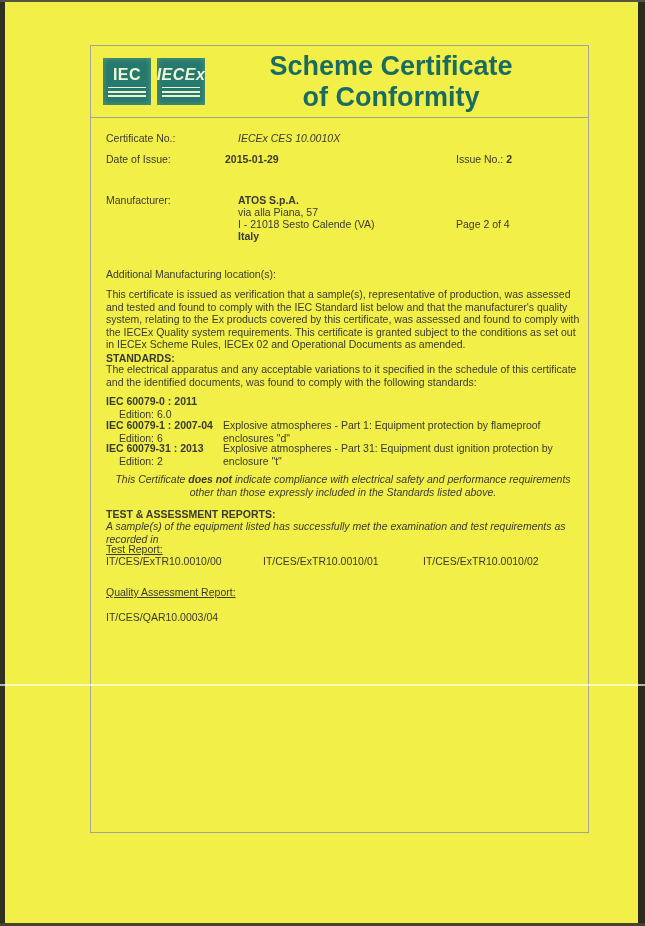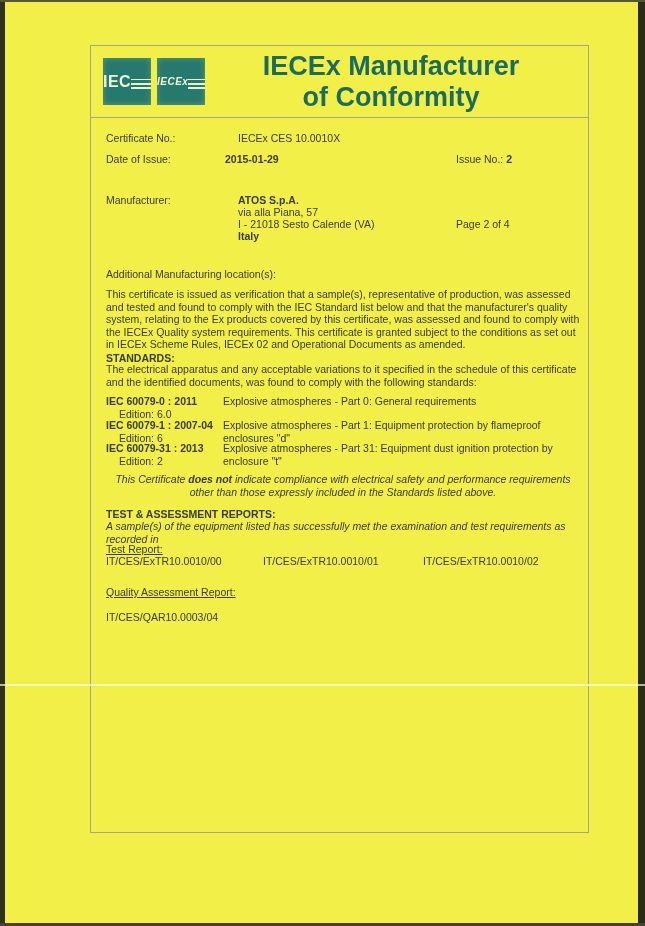--- a/index.html
+++ b/index.html
@@ -27,26 +27,26 @@
   }
   .cert-header {
     position: absolute; left: 0; top: 0; width: 100%; height: 72px;
     border-bottom: 1px solid #a5a492;
   }
   .logos { position: absolute; left: 12px; top: 12px; display: flex; gap: 6px; }
   .logo {
     width: 48px; height: 47px;
     background: #26796d;
     color: #eef6d6;
-    display: flex; align-items: center; justify-content: center;
+    display: flex; flex-direction: column; align-items: center; justify-content: center;
     box-shadow: inset 0 0 6px rgba(255,255,160,0.25);
     text-align: center;
   }
   .logo .logo-text { font-weight: bold; font-size: 16px; letter-spacing: 0.5px; line-height: 1; }
-  .logo.iecex .logo-text { font-size: 10px; font-style: italic; }
+  .logo.iecex .logo-text { font-size: 16px; font-style: italic; }
   .logo .bars {
     margin-top: 4px; width: 38px; height: 10px;
     background: repeating-linear-gradient(to bottom, #e9f3d0 0px, #e9f3d0 1.5px, transparent 1.5px, transparent 4.2px);
   }
   .cert-title {
     position: absolute; left: 125px; top: 5px; width: 350px;
     text-align: center;
     color: #1a6c60;
     font-weight: bold;
     font-size: 27px;
@@ -80,27 +80,27 @@
         <div class="logo iec">
           <span class="logo-text">IEC</span>
           <span class="bars"></span>
         </div>
         <div class="logo iecex">
           <span class="logo-text">IECEx</span>
           <span class="bars"></span>
         </div>
       </div>
       <div class="cert-title">
-        <div>IECEx Manufacturer</div>
+        <div>Scheme Certificate</div>
         <div>of Conformity</div>
       </div>
     </div>
 
     <div class="t" style="left:15px; top:86px;">Certificate No.:</div>
-    <div class="t" style="left:147px; top:86px;">IECEx CES 10.0010X</div>
+    <div class="t" style="left:147px; top:86px;font-style:italic;">IECEx CES 10.0010X</div>
 
     <div class="t" style="left:15px; top:107px;">Date of Issue:</div>
     <div class="t b" style="left:134px; top:107px;">2015-01-29</div>
     <div class="t" style="left:365px; top:107px;">
       <span>Issue No.:</span>
       <span class="b">2</span>
     </div>
     <div class="t" style="left:365px; top:128px;margin-top:44px;">Page 2 of 4</div>
 
     <div class="t" style="left:15px; top:148px;">Manufacturer:</div>
@@ -113,21 +113,20 @@
 
     <div class="t wrap para" style="left:15px; top:242px;">This certificate is issued as verification that a sample(s), representative of production, was assessed and tested and found to comply with the IEC Standard list below and that the manufacturer's quality system, relating to the Ex products covered by this certificate, was assessed and found to comply with the IECEx Quality system requirements. This certificate is granted subject to the conditions as set out in IECEx Scheme Rules, IECEx 02 and Operational Documents as amended.</div>
 
     <div class="t b" style="left:15px; top:306px;">STANDARDS:</div>
     <div class="t wrap para" style="left:15px; top:317px;">The electrical apparatus and any acceptable variations to it specified in the schedule of this certificate and the identified documents, was found to comply with the following standards:</div>
 
     <div class="t" style="left:15px; top:349px;">
       <div class="std-code">IEC 60079-0 : 2011</div>
       <div class="std-edition">Edition: 6.0</div>
     </div>
-    <div class="t wrap" style="left:132px; top:349px; width:360px;">Explosive atmospheres - Part 0: General requirements</div>
 
     <div class="t" style="left:15px; top:373px;">
       <div class="std-code">IEC 60079-1 : 2007-04</div>
       <div class="std-edition">Edition: 6</div>
     </div>
     <div class="t wrap" style="left:132px; top:373px; width:360px;">Explosive atmospheres - Part 1: Equipment protection by flameproof enclosures "d"</div>
 
     <div class="t" style="left:15px; top:396px;">
       <div class="std-code">IEC 60079-31 : 2013</div>
       <div class="std-edition">Edition: 2</div>

